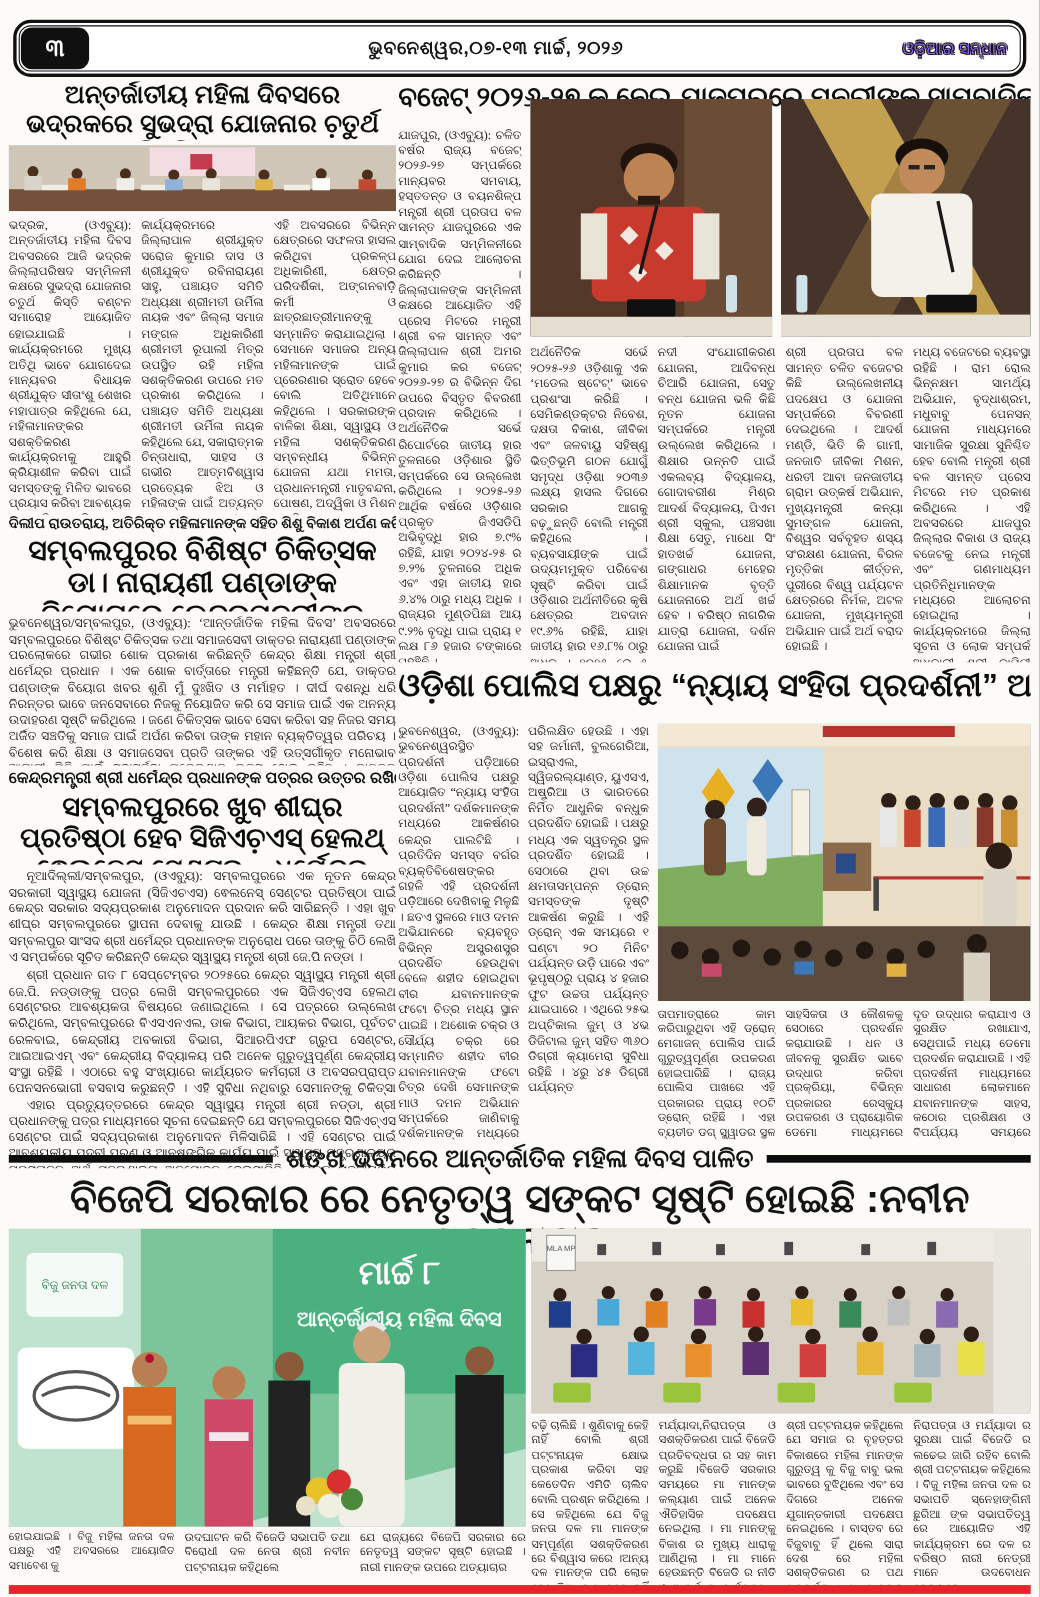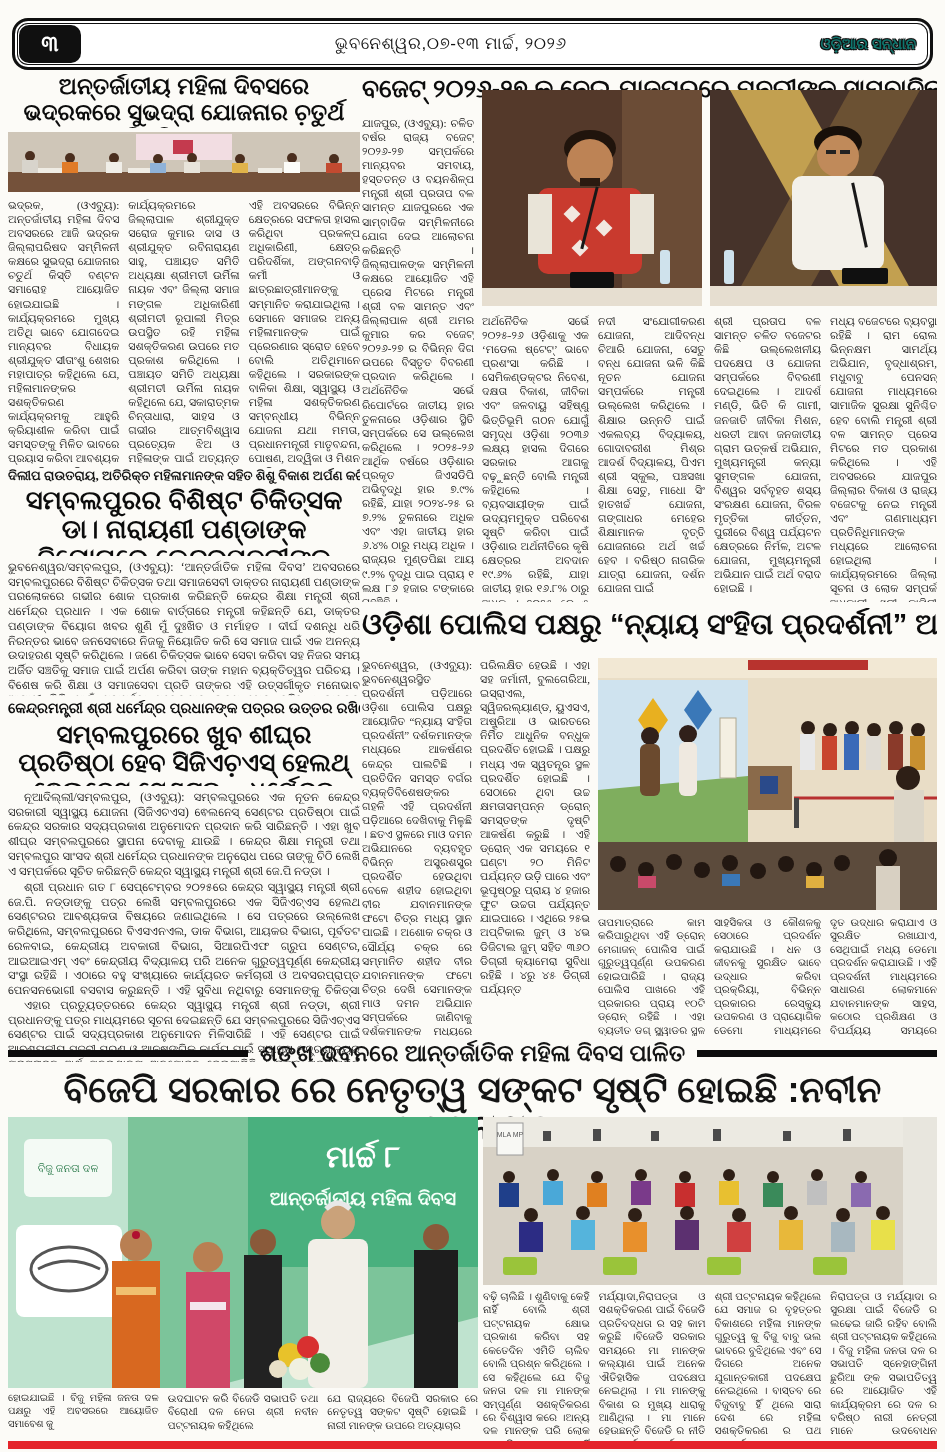--- a/index.html
+++ b/index.html
@@ -4,22 +4,22 @@
 <style>
   html,body{margin:0;padding:0;background:#9a9a9a;}
   .page{position:relative;width:945px;height:1452px;margin:0 auto;background:#fcfbf7;
         font-family:"Liberation Sans",sans-serif;color:#141414;overflow:hidden;}
   
   .masthead{position:absolute;left:12px;top:18px;width:915px;height:46px;
             border:3px solid #101010;border-radius:16px;box-shadow:inset 0 0 0 2px #fff, inset 0 0 0 3px #101010;
             display:flex;align-items:center;background:#fff;}
   .pageno{width:62px;height:38px;margin-left:4px;background:#101010;color:#fff;border-radius:10px;
           display:flex;align-items:center;justify-content:center;font-size:22px;font-weight:bold;}
-  .dateline{flex:1;text-align:center;font-weight:normal;font-size:17px;letter-spacing:.5px;}
-  .brand{margin-right:14px;font-size:15px;font-weight:bold;color:#0f766e;
+  .dateline{flex:1;text-align:center;font-weight:bold;font-size:17px;letter-spacing:.5px;}
+  .brand{margin-right:14px;font-size:15px;font-weight:normal;color:#8b5cf6;
          text-shadow:-1px -1px 0 #111,1px -1px 0 #111,-1px 1px 0 #111,1px 1px 0 #111,0 0 2px #111;}
   
   .headline{font-weight:bold;color:#0c0c0c;text-align:center;line-height:1.12;overflow:hidden;}
   .bodytext{font-family:"Liberation Serif",serif;font-size:11px;line-height:1.28;text-align:justify;overflow:hidden;}
   .colset{display:flex;}
   .colset>div{flex:1;overflow:hidden;}
   .abs{position:absolute;}
   .photo{overflow:hidden;background:#ccc;}
   svg{display:block;}
   

